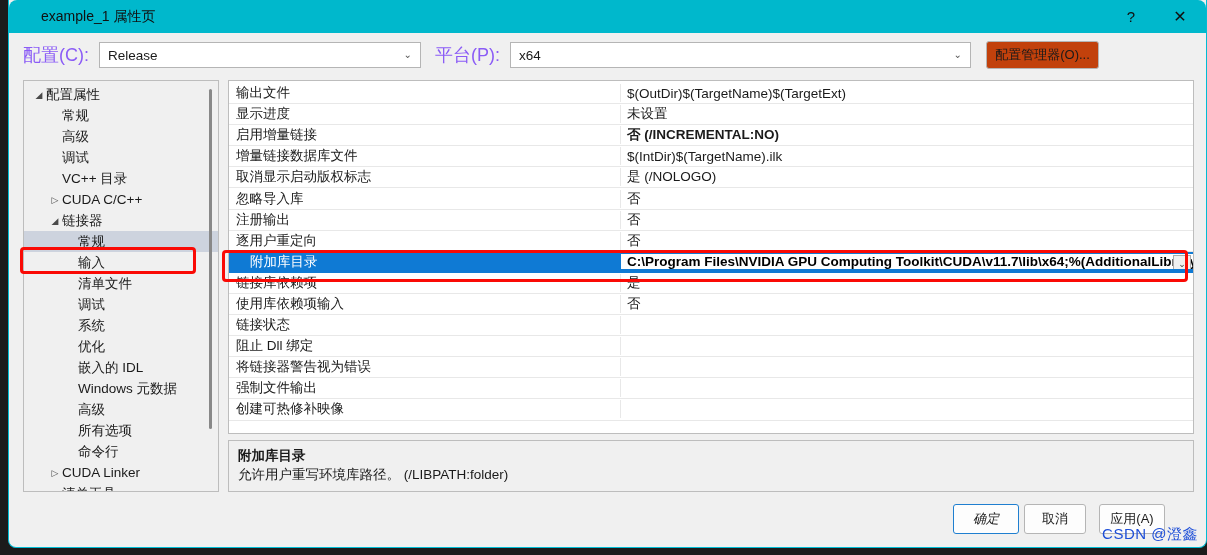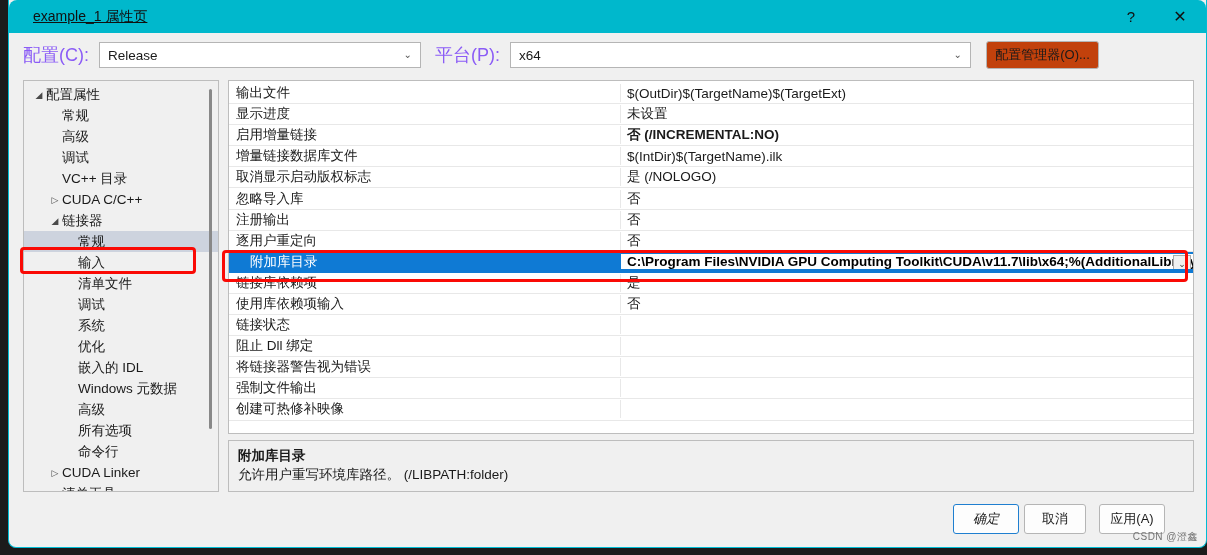--- a/index.html
+++ b/index.html
@@ -30,25 +30,24 @@
     position: absolute;
     left: 0; top: 0;
     width: 100%; height: 33px;
     background: #00b8cc;
     border-radius: 8px 8px 0 0;
     display: flex;
     align-items: center;
     box-sizing: border-box;
   }
   .title-text {
-    margin-left: 24px;
+    margin-left: 32px;
     font-size: 14px;
     color: #101010;
     white-space: nowrap;
-    text-decoration: underline;
   }
   .title-spacer { flex: 1; }
   .title-btn {
     width: 46px; height: 33px;
     display: flex; align-items: center; justify-content: center;
     font-size: 15px;
     color: #101010;
     cursor: default;
   }
   .title-btn.close { font-size: 16px; width: 52px; }
@@ -260,22 +259,22 @@
     color: #1a1a1a;
     white-space: nowrap;
     cursor: default;
   }
   .fbtn.default {
     border: 1.6px solid #1f7fd0;
   }
   .watermark {
     position: absolute;
     right: 8px; bottom: 3px;
-    font-size: 10px;
-    color: #737373;
+    font-size: 15px;
+    color: #1d4ed8;
     white-space: nowrap;
     letter-spacing: 0.5px;
   }
 
   
   .redbox {
     position: absolute;
     border: 3.5px solid #fa0a05;
     border-radius: 4px;
     box-sizing: border-box;

